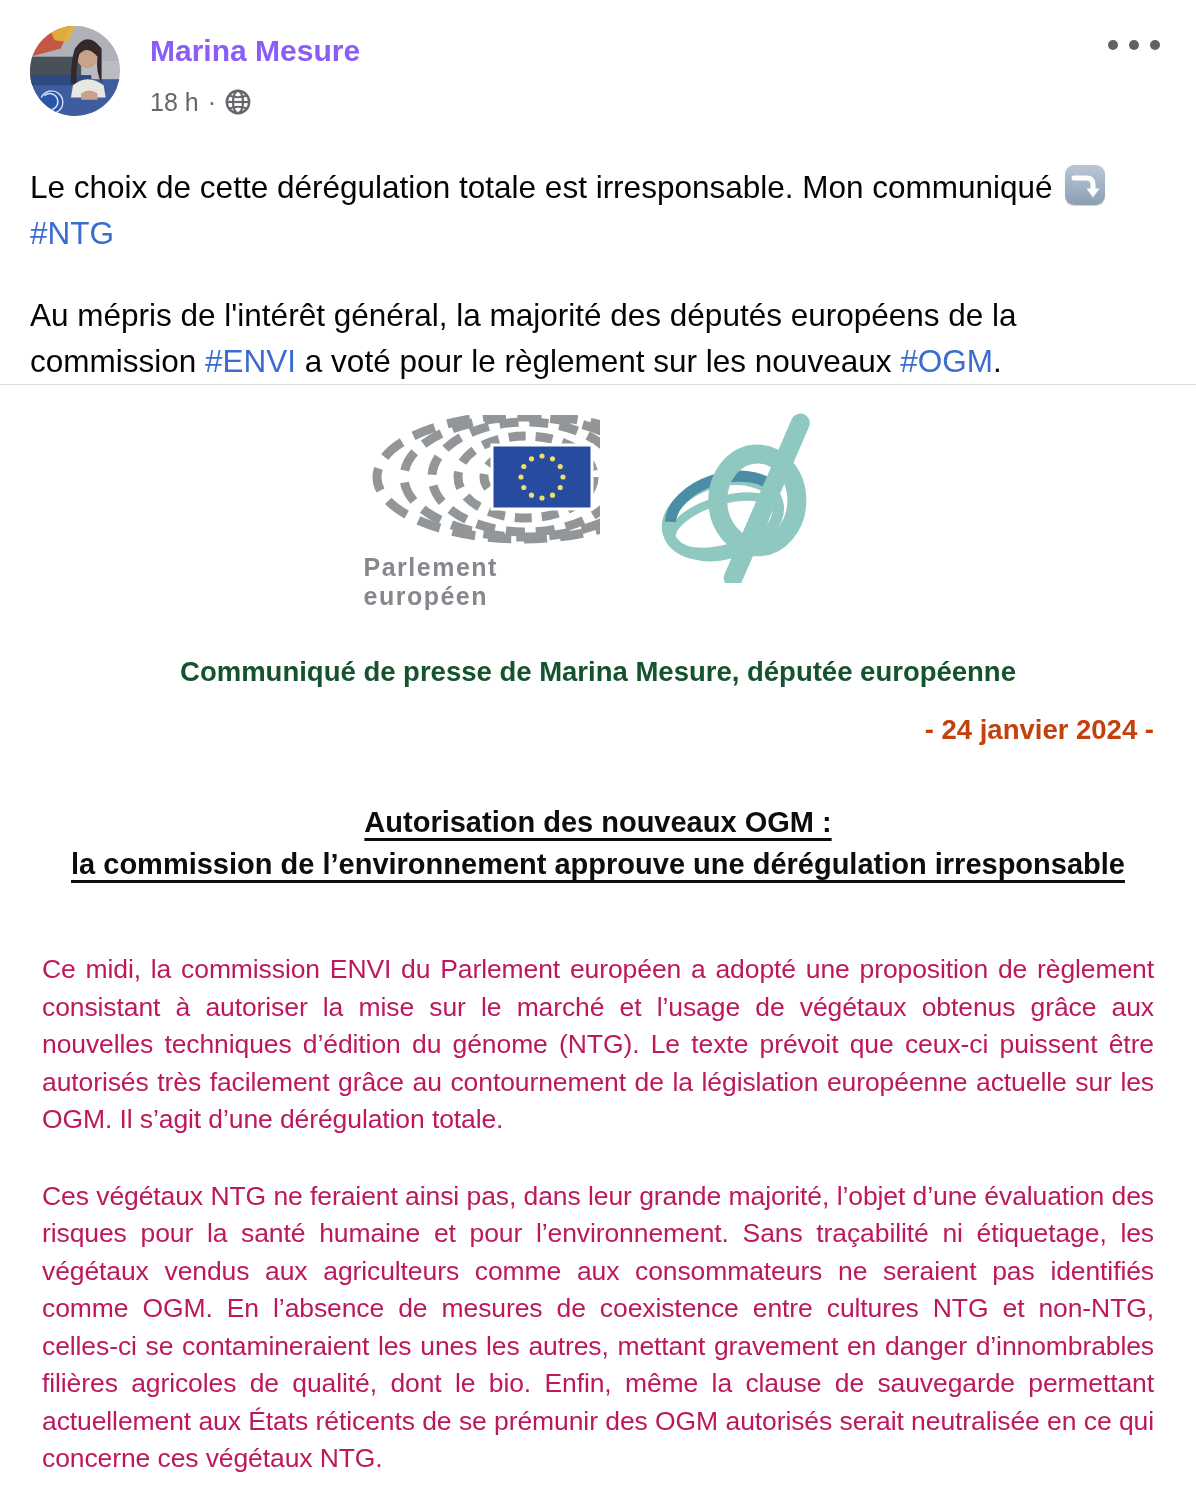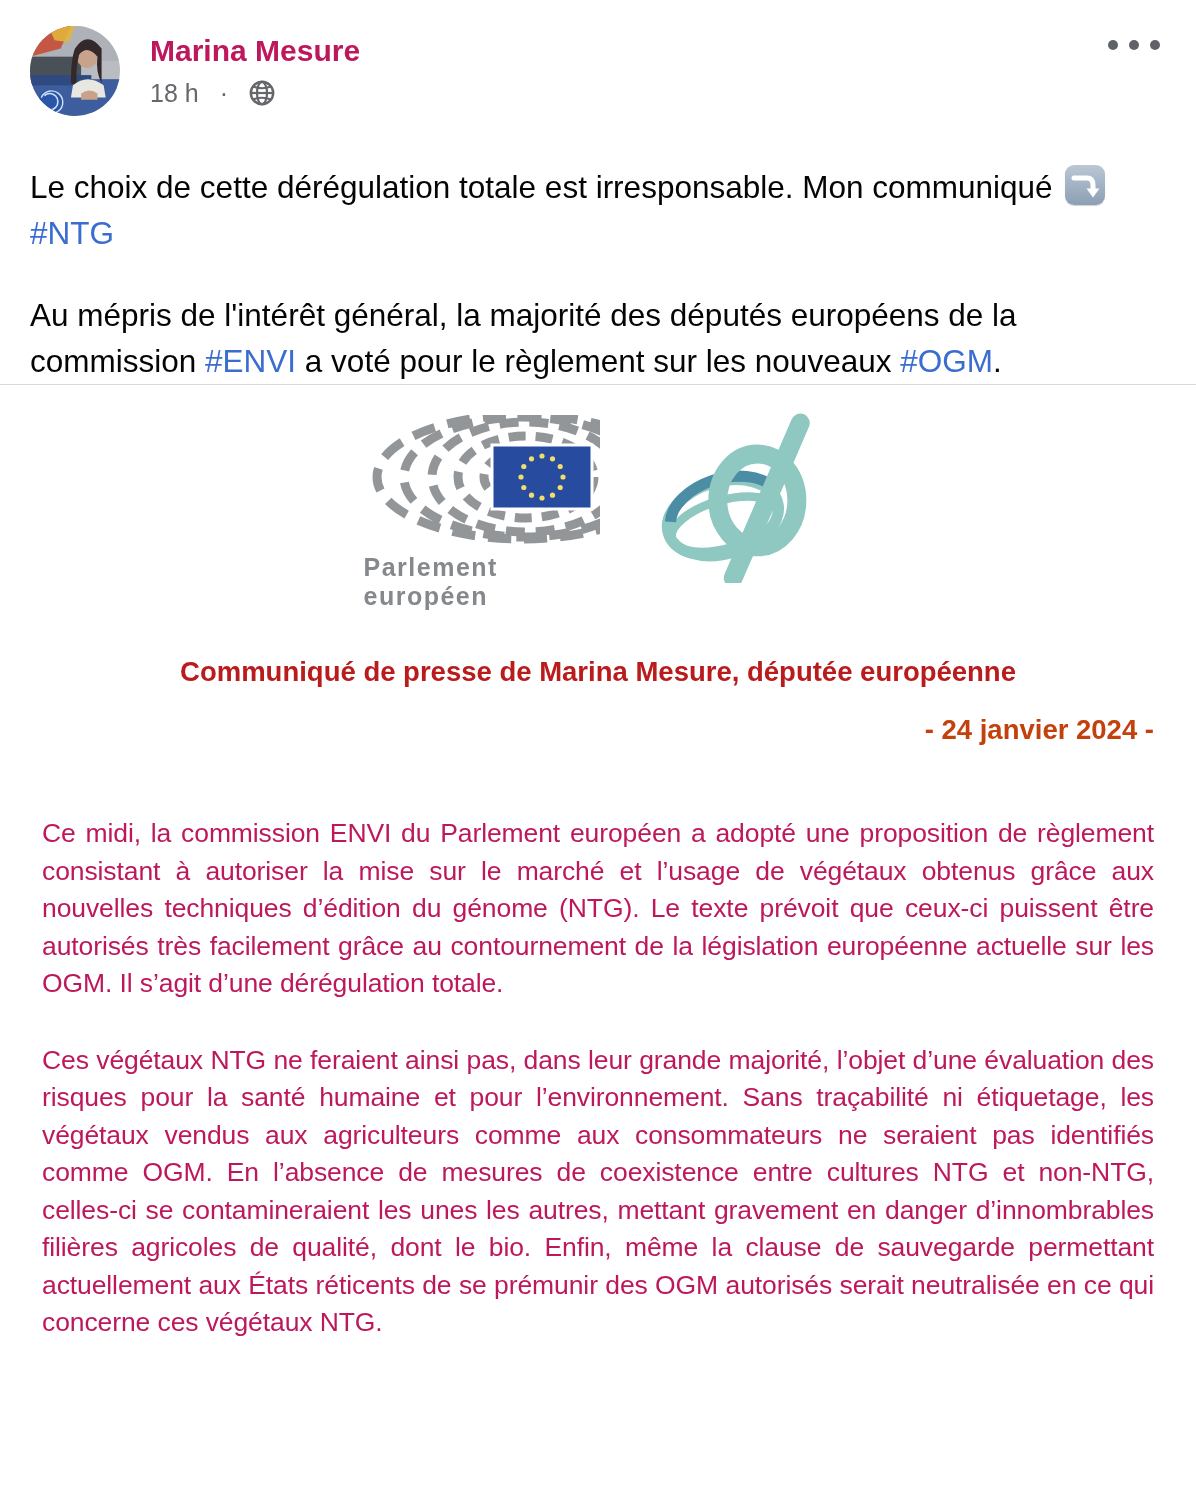--- a/index.html
+++ b/index.html
@@ -5,22 +5,22 @@
   html,body{margin:0;padding:0;background:#ffffff;}
   body{width:1196px;font-family:"Liberation Sans", sans-serif;color:#050505;}
 
   
   .post{width:1196px;background:#fff;position:relative;}
   .post-header{display:flex;align-items:flex-start;padding:26px 30px 4px 30px;position:relative;}
   .avatar{width:90px;height:90px;border-radius:50%;overflow:hidden;flex:none;cursor:pointer;
           box-shadow:0 0 0 1px rgba(0,0,0,.08) inset;}
   .avatar svg{display:block;width:100%;height:100%;}
   .hdr-text{margin-left:30px;padding-top:8px;}
-  .author{font-size:30px;font-weight:700;color:#be185d;line-height:34px;cursor:pointer;}
-  .subline{margin-top:12px;font-size:25px;color:#65676b;display:flex;align-items:center;gap:21px;line-height:26px;}
+  .author{font-size:30px;font-weight:700;color:#8b5cf6;line-height:34px;cursor:pointer;}
+  .subline{margin-top:21px;font-size:25px;color:#65676b;display:flex;align-items:center;gap:9px;line-height:26px;}
   .subline .sep{color:#65676b;}
   .globe{width:26px;height:26px;display:inline-block;}
   .ellipsis{position:absolute;top:34px;right:30px;display:flex;gap:11px;padding:6px;cursor:pointer;}
   .ellipsis .dot{width:10px;height:10px;border-radius:50%;background:#5f6368;}
 
   
   .post-text{margin:20px 30px 0 30px;font-size:31.5px;line-height:46px;color:#050505;}
   .post-text.second{margin-top:44px;margin-bottom:36px;}
   a.hashtag{color:#3b6dd0;text-decoration:none;cursor:pointer;}
   .emoji-box{display:inline-block;width:40px;height:40px;border-radius:9px;
@@ -31,21 +31,21 @@
 
   
   .attachment{border-top:1px solid #d8dade;background:#fff;padding:30px 42px 0 42px;cursor:pointer;}
   .logos{display:flex;justify-content:center;align-items:flex-start;gap:61px;}
   .ep-logo{width:236px;}
   .ep-logo svg{display:block;}
   .ep-caption{font-size:25px;font-weight:700;color:#85888c;letter-spacing:1.5px;margin-top:6px;
               font-family:"Liberation Sans", sans-serif;}
   .phi-logo{width:172px;height:172px;margin-top:-4px;}
 
-  .pr-head{margin-top:42px;text-align:center;font-weight:700;font-size:27.5px;line-height:38px;color:#b91c1c;}
+  .pr-head{margin-top:42px;text-align:center;font-weight:700;font-size:27.5px;line-height:38px;color:#14532d;}
   .pr-date{text-align:right;font-weight:700;font-size:27.5px;line-height:38px;color:#c2410c;margin-top:20px;}
   .pr-title{margin-top:52px;text-align:center;font-weight:700;font-size:29px;line-height:42px;color:#0d0d0d;}
   .pr-title .tline{text-decoration:underline;text-decoration-thickness:2.5px;text-underline-offset:6px;}
 
   .pr-body{margin-top:66px;}
   .pr-para{font-size:26.5px;line-height:37.5px;color:#be185d;text-align:justify;
            margin:0 0 39px 0;font-weight:400;letter-spacing:-0.1px;}
   .pr-para:last-child{margin-bottom:12px;}
 </style>
 </head>
@@ -143,20 +143,24 @@
         <g fill="none" stroke="#8ec8c1" stroke-linecap="round">
           <ellipse cx="56" cy="52" rx="23" ry="27" stroke-width="11"></ellipse>
           <path d="M81 7 C70 32 54 70 42 97" stroke-width="11"></path>
         </g>
       </svg>
     </div>
 
     <div class="pr-head">Communiqué de presse de Marina Mesure, députée européenne</div>
     <div class="pr-date">- 24 janvier 2024 -</div>
 
+    <div class="pr-title">
+      <span class="tline">Autorisation des nouveaux OGM :</span><br>
+      <span class="tline">la commission de l’environnement approuve une dérégulation irresponsable</span>
+    </div>
 
     <div class="pr-body">
       <p class="pr-para">Ce midi, la commission ENVI du Parlement européen a adopté une proposition de règlement consistant à autoriser la mise sur le marché et l’usage de végétaux obtenus grâce aux nouvelles techniques d’édition du génome (NTG). Le texte prévoit que ceux-ci puissent être autorisés très facilement grâce au contournement de la législation européenne actuelle sur les OGM. Il s’agit d’une dérégulation totale.</p>
       <p class="pr-para">Ces végétaux NTG ne feraient ainsi pas, dans leur grande majorité, l’objet d’une évaluation des risques pour la santé humaine et pour l’environnement. Sans traçabilité ni étiquetage, les végétaux vendus aux agriculteurs comme aux consommateurs ne seraient pas identifiés comme OGM. En l’absence de mesures de coexistence entre cultures NTG et non-NTG, celles-ci se contamineraient les unes les autres, mettant gravement en danger d’innombrables filières agricoles de qualité, dont le bio. Enfin, même la clause de sauvegarde permettant actuellement aux États réticents de se prémunir des OGM autorisés serait neutralisée en ce qui concerne ces végétaux NTG.</p>
 
     </div>
 
   </div>
 
 </div>

